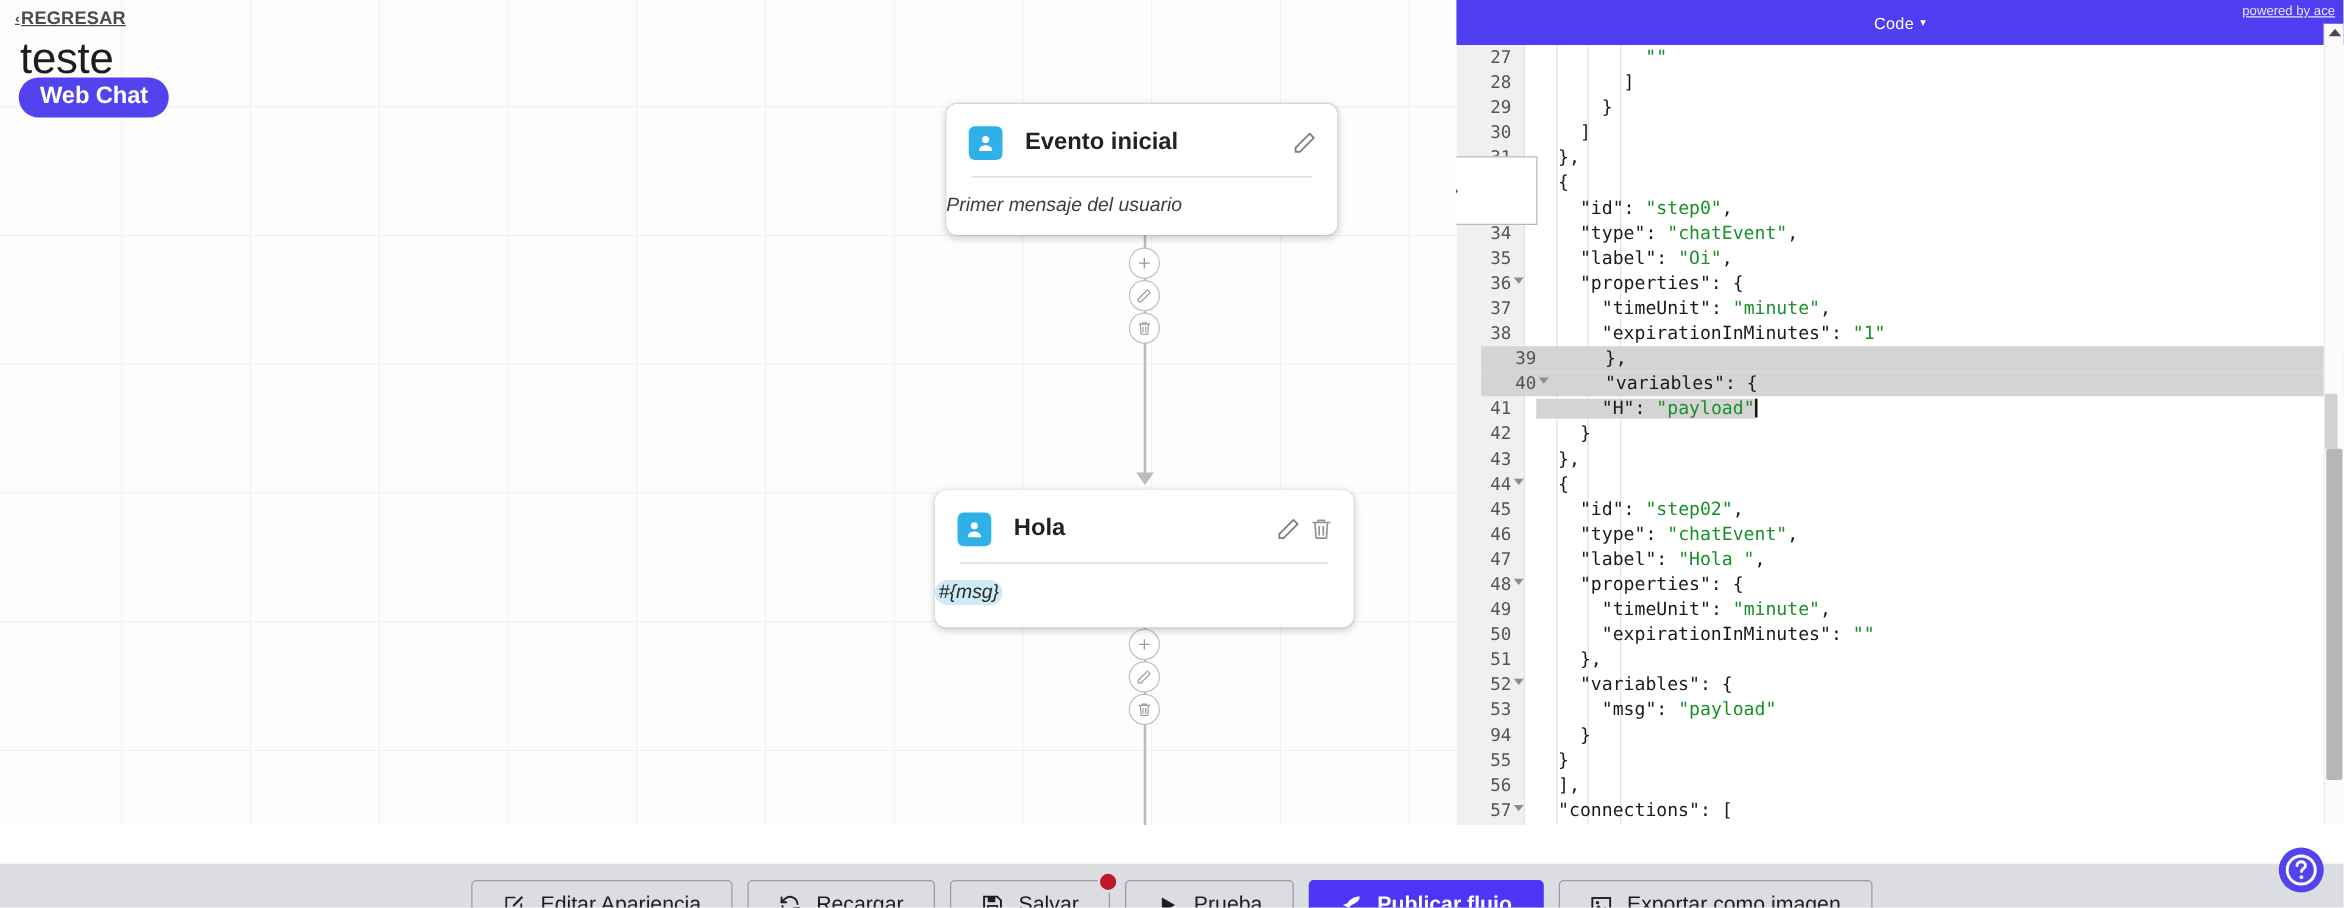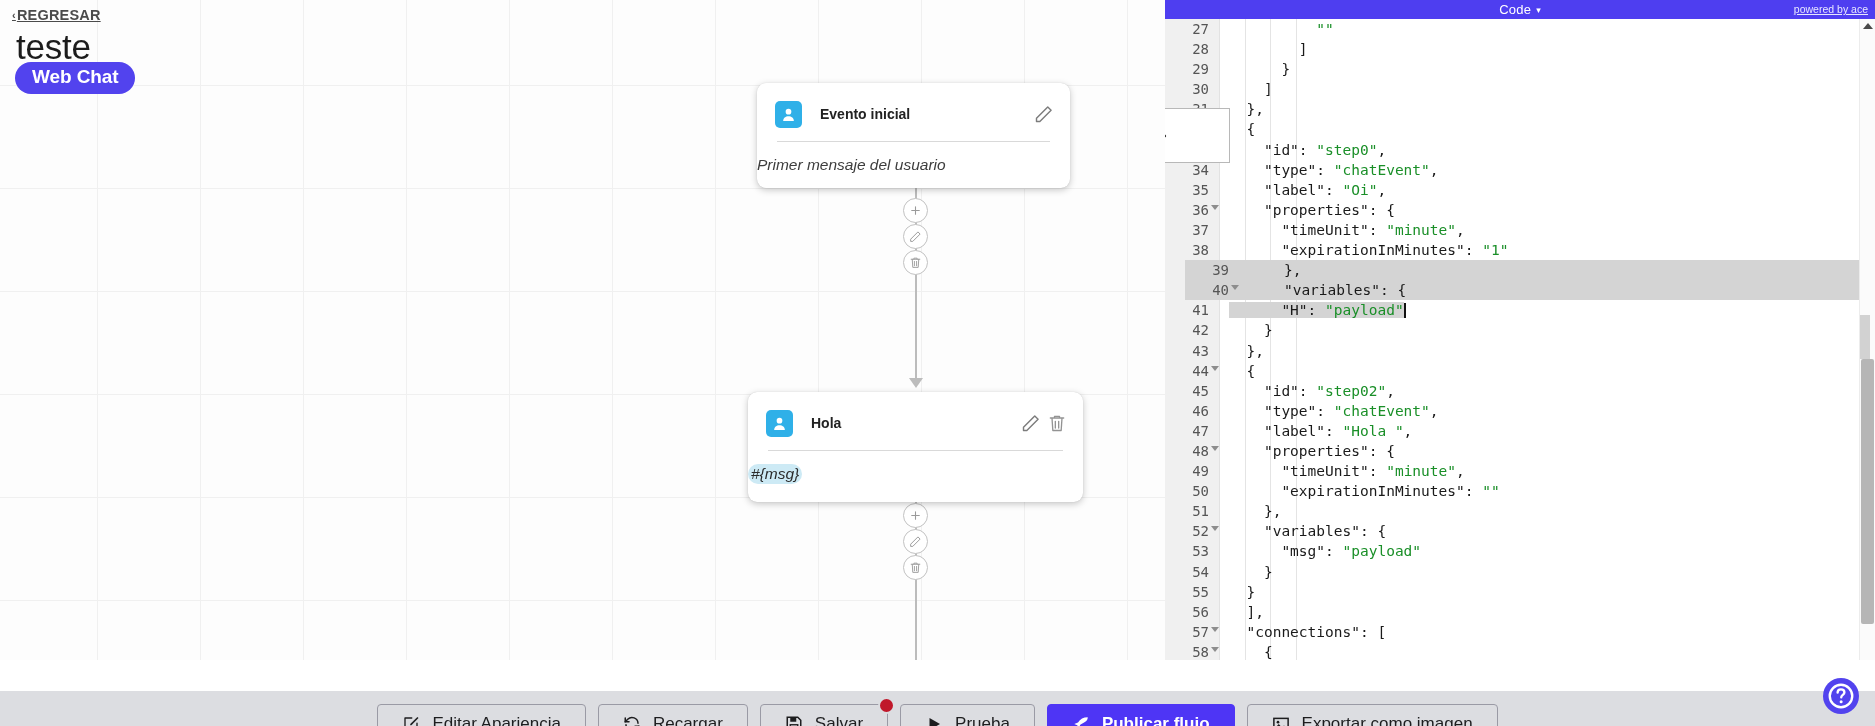--- a/index.html
+++ b/index.html
@@ -63,21 +63,21 @@
     height: 48px;
   }
   .node-icon {
     width: 27px; height: 27px; border-radius: 5px;
     background: #2fb0e8;
     display: flex; align-items: center; justify-content: center;
     flex: 0 0 auto;
   }
   .node-icon svg { width: 17px; height: 17px; display:block; }
   .node-title {
-    font-size: 14px; font-weight: bold; color: #222;
+    font-size: 19px; font-weight: bold; color: #222;
     margin-left: 18px; flex: 1 1 auto;
     white-space: nowrap; overflow: hidden;
   }
   .node-act {
     width: 20px; height: 20px; flex: 0 0 auto;
     margin-left: 6px; cursor: pointer; opacity: .72;
   }
   .node-act svg { width: 100%; height: 100%; display: block; }
   .node-divider {
     height: 1px; background: #d9d9d9;
@@ -114,21 +114,21 @@
   }
   .round-btn svg { width: 13px; height: 13px; display:block; }
 
   
   #code-panel {
     position: absolute; left: 1165px; top: 0;
     width: 710px; height: 660px;
     background: #ffffff; overflow: hidden;
   }
   #code-header {
-    position: relative; height: 19px;
+    position: relative; height: 36px;
     background: #4e3ef0;
     display: flex; align-items: center; justify-content: center;
   }
   #code-header-title {
     color: #ffffff; font-size: 13px; letter-spacing: .2px;
     cursor: pointer;
   }
   #code-header-caret {
     color: #ffffff; font-size: 9px; margin-left: 5px;
   }
@@ -395,21 +395,21 @@
           <div class="crow"><span class="cnum">44</span><span class="cfold"></span><span class="ctxt">  {</span></div>
           <div class="crow"><span class="cnum">45</span><span class="ctxt"><span>    <span class="k">"id"</span>: <span class="s">"step02"</span>,</span></span></div>
           <div class="crow"><span class="cnum">46</span><span class="ctxt"><span>    <span class="k">"type"</span>: <span class="s">"chatEvent"</span>,</span></span></div>
           <div class="crow"><span class="cnum">47</span><span class="ctxt"><span>    <span class="k">"label"</span>: <span class="s">"Hola "</span>,</span></span></div>
           <div class="crow"><span class="cnum">48</span><span class="cfold"></span><span class="ctxt"><span>    <span class="k">"properties"</span>: {</span></span></div>
           <div class="crow"><span class="cnum">49</span><span class="ctxt"><span>      <span class="k">"timeUnit"</span>: <span class="s">"minute"</span>,</span></span></div>
           <div class="crow"><span class="cnum">50</span><span class="ctxt"><span>      <span class="k">"expirationInMinutes"</span>: <span class="s">""</span></span></span></div>
           <div class="crow"><span class="cnum">51</span><span class="ctxt">    },</span></div>
           <div class="crow"><span class="cnum">52</span><span class="cfold"></span><span class="ctxt"><span>    <span class="k">"variables"</span>: {</span></span></div>
           <div class="crow"><span class="cnum">53</span><span class="ctxt"><span>      <span class="k">"msg"</span>: <span class="s">"payload"</span></span></span></div>
-          <div class="crow"><span class="cnum">54</span><span class="ctxt">    }</span></div>
+          <div class="crow"><span class="cnum">94</span><span class="ctxt">    }</span></div>
           <div class="crow"><span class="cnum">55</span><span class="ctxt">  }</span></div>
           <div class="crow"><span class="cnum">56</span><span class="ctxt">  ],</span></div>
           <div class="crow"><span class="cnum">57</span><span class="cfold"></span><span class="ctxt"><span>  <span class="k">"connections"</span>: [</span></span></div>
           <div class="crow"><span class="cnum">58</span><span class="cfold"></span><span class="ctxt">    {</span></div>
         </div>
 
       <div id="fold-toggle">
         <svg viewBox="0 0 24 24">
             <path d="M8 4l9 8-9 8" stroke="#2b2b2b" stroke-width="3.2" fill="none" stroke-linecap="round" stroke-linejoin="round"></path>
           </svg>

